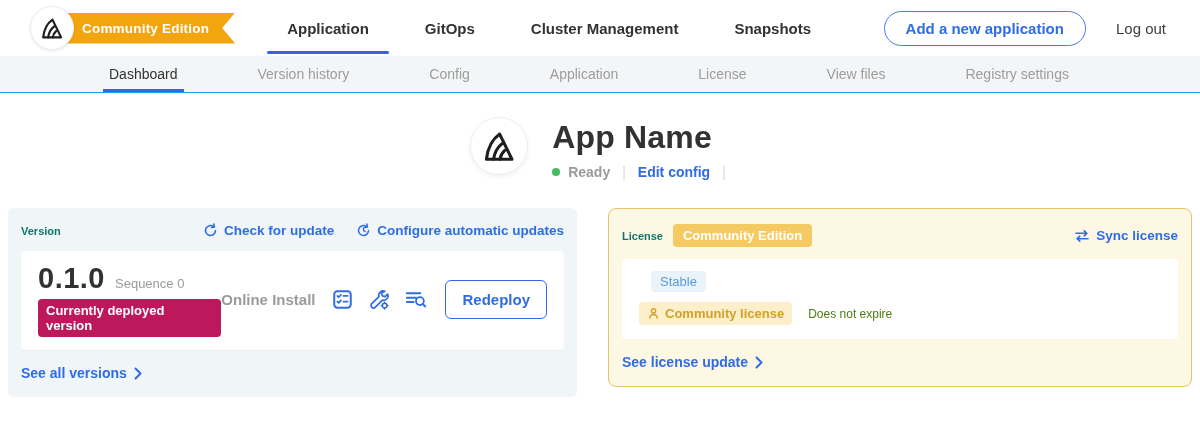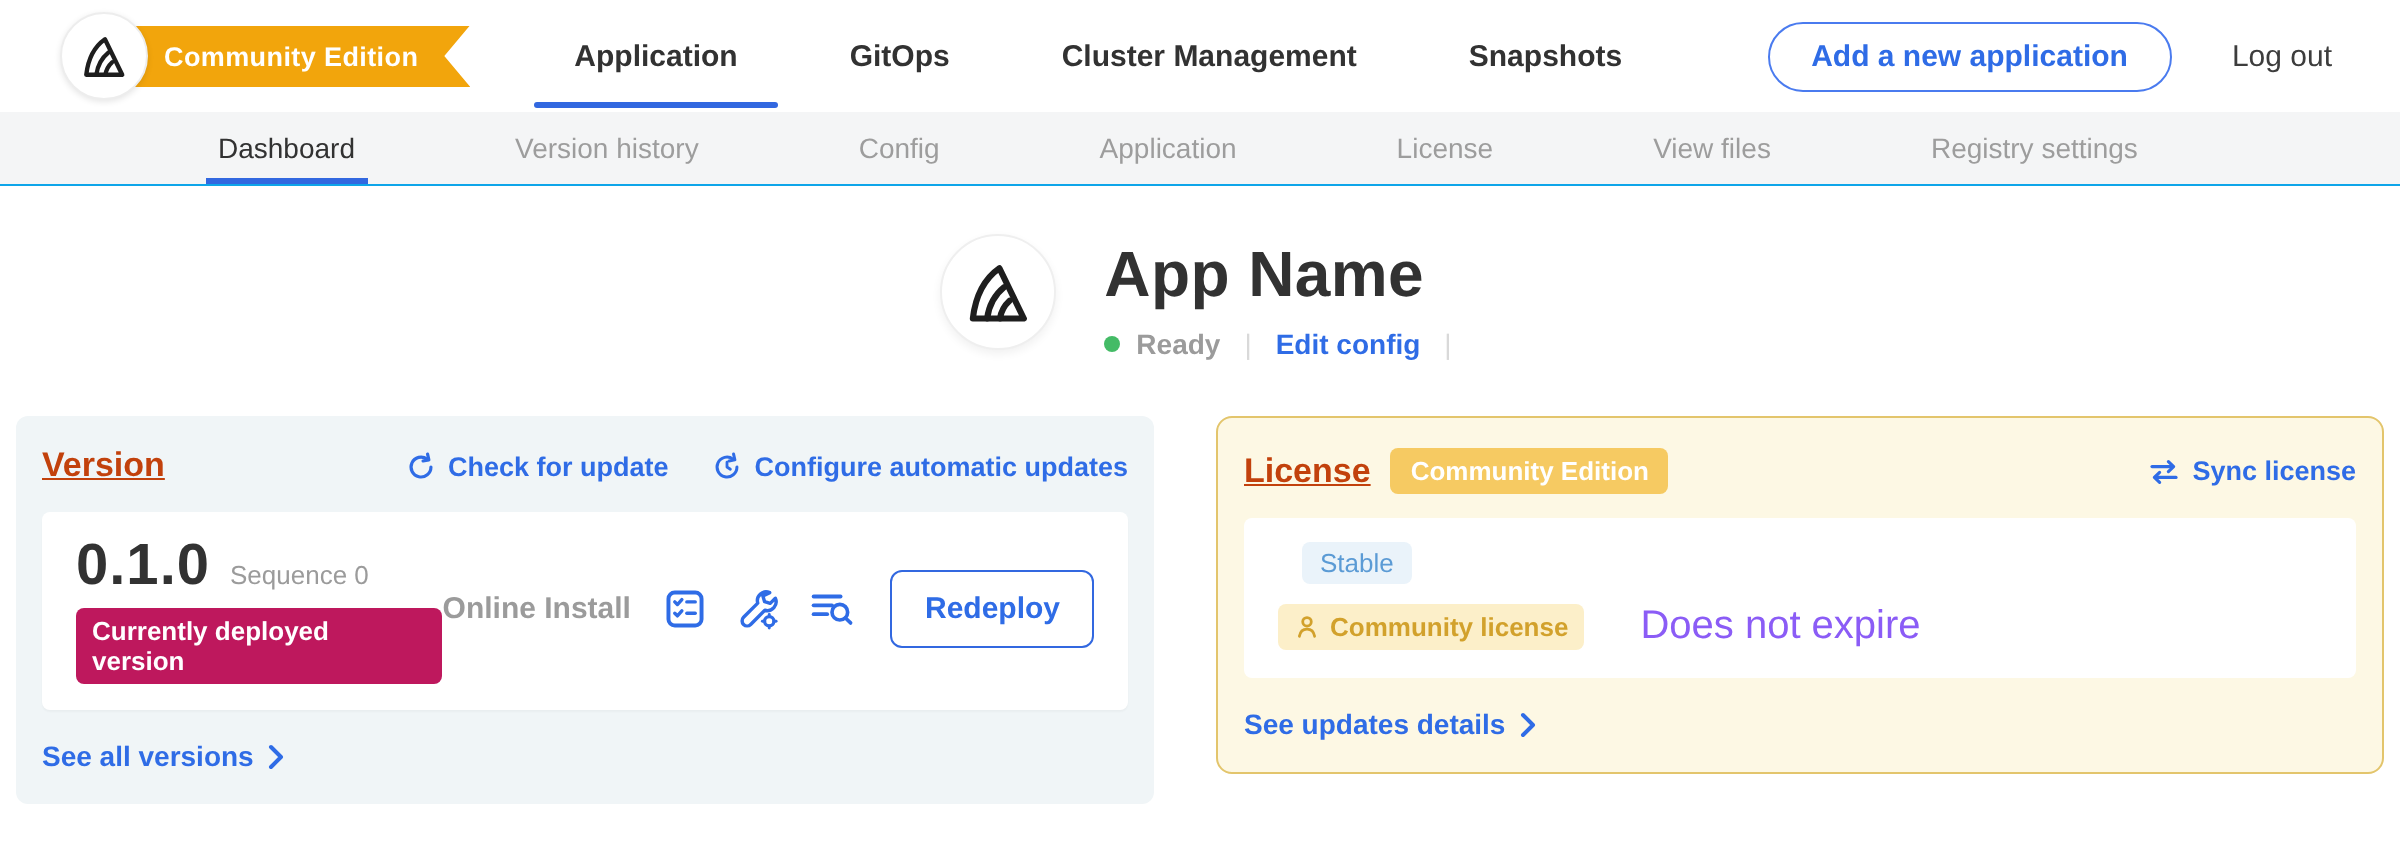--- a/index.html
+++ b/index.html
@@ -65,21 +65,21 @@
   .status-dot { width:8px; height:8px; border-radius:50%; background:#44bb66; margin-right:8px; }
   .status-text { color:#9b9b9b; }
   .vdiv { color:#d9d9d9; margin:0 12px; font-weight:normal; }
   .edit-config { color:#2f6ce6; cursor:pointer; }
 
   
   .cards { display:flex; align-items:flex-start; gap:31px; margin:28px 8px 0 8px; }
 
   .version-card { width:569px; background:#f0f5f7; border-radius:6px; padding:15px 13px 16px; }
   .card-head { display:flex; align-items:center; }
-  .card-title { font-size:17px; font-weight:bold; color:#c2410c;text-decoration:underline; }
+  .card-title { font-size:11px; font-weight:bold; color:#0f766e; }
   .head-links { margin-left:auto; display:flex; gap:22px; align-items:center; }
   .blue-link { color:#2f6ce6; font-size:13.5px; font-weight:bold; display:flex; align-items:center; gap:6px; cursor:pointer; white-space:nowrap; }
 
   .inner-card {
     background:#fff; border-radius:4px; margin-top:13px; padding:11px 17px 13px;
     display:flex; align-items:center; box-shadow:0 1px 1px rgba(0,0,0,.03);
   }
   .vline1 { display:flex; align-items:baseline; }
   .vnum { font-size:29px; font-weight:bold; letter-spacing:.5px; }
   .vseq { font-size:13px; color:#9b9b9b; margin-left:10px; font-weight:500; }
@@ -99,21 +99,21 @@
   .see-link { display:flex; align-items:center; gap:7px; color:#2f6ce6; font-weight:bold; font-size:14px; margin-top:15px; cursor:pointer; }
 
   .license-card { width:584px; background:#fdf8e4; border:1px solid #e3c56c; border-radius:8px; padding:15px 13px 16px; }
   .ce-badge { background:#f6ca62; color:#fff; font-weight:bold; font-size:13px; padding:4px 10px; border-radius:4px; margin-left:10px; white-space:nowrap; }
   .lic-inner { background:#fff; border-radius:4px; margin-top:12px; padding:12px 17px 14px; }
   .customer-row { display:flex; align-items:center; }
   .customer-name { font-size:18px; font-weight:bold; color:#4a5e6f; }
   .stable-badge { background:#eaf3fa; color:#5b9bd5; font-size:13px; font-weight:500; padding:3px 9px; border-radius:4px; margin-left:12px; }
   .lic-row2 { display:flex; align-items:center; margin-top:10px; }
   .type-badge { background:#fcefc9; color:#d2a12c; font-size:13px; font-weight:bold; padding:4px 8px; border-radius:4px; display:flex; align-items:center; gap:5px; }
-  .expiry { color:#8b5cf6; font-size:20px; margin-left:28px; }
+  .expiry { color:#4d7c0f; font-size:12px; margin-left:16px; }
 </style>
 </head>
 <body>
 
 <header class="topnav">
   <div class="logo-badge">
     <div class="logo-circle">
       <span>
         <svg width="24" height="24" viewBox="0 0 100 100">
           <g fill="none" stroke="#1e1e1e" stroke-width="9" stroke-linecap="round" stroke-linejoin="round">
@@ -291,21 +291,21 @@
               <path d="M2.9 12c.4-2.5 2-3.9 4.1-3.9s3.7 1.4 4.1 3.9" fill="none" stroke="currentColor" stroke-width="1.5" stroke-linecap="round"></path>
             </svg>
           </span>
           <span>Community license</span>
         </span>
         <span class="expiry">Does not expire</span>
       </div>
     </div>
 
     <div class="see-link">
-      <span>See updates details</span>
+      <span>See license update</span>
       <span>
         <svg width="8" height="13" viewBox="0 0 8 12">
           <path d="M1.5 1l5 5-5 5" fill="none" stroke="currentColor" stroke-width="2" stroke-linecap="round" stroke-linejoin="round"></path>
         </svg>
       </span>
     </div>
   </div>
 
 </section>
 

